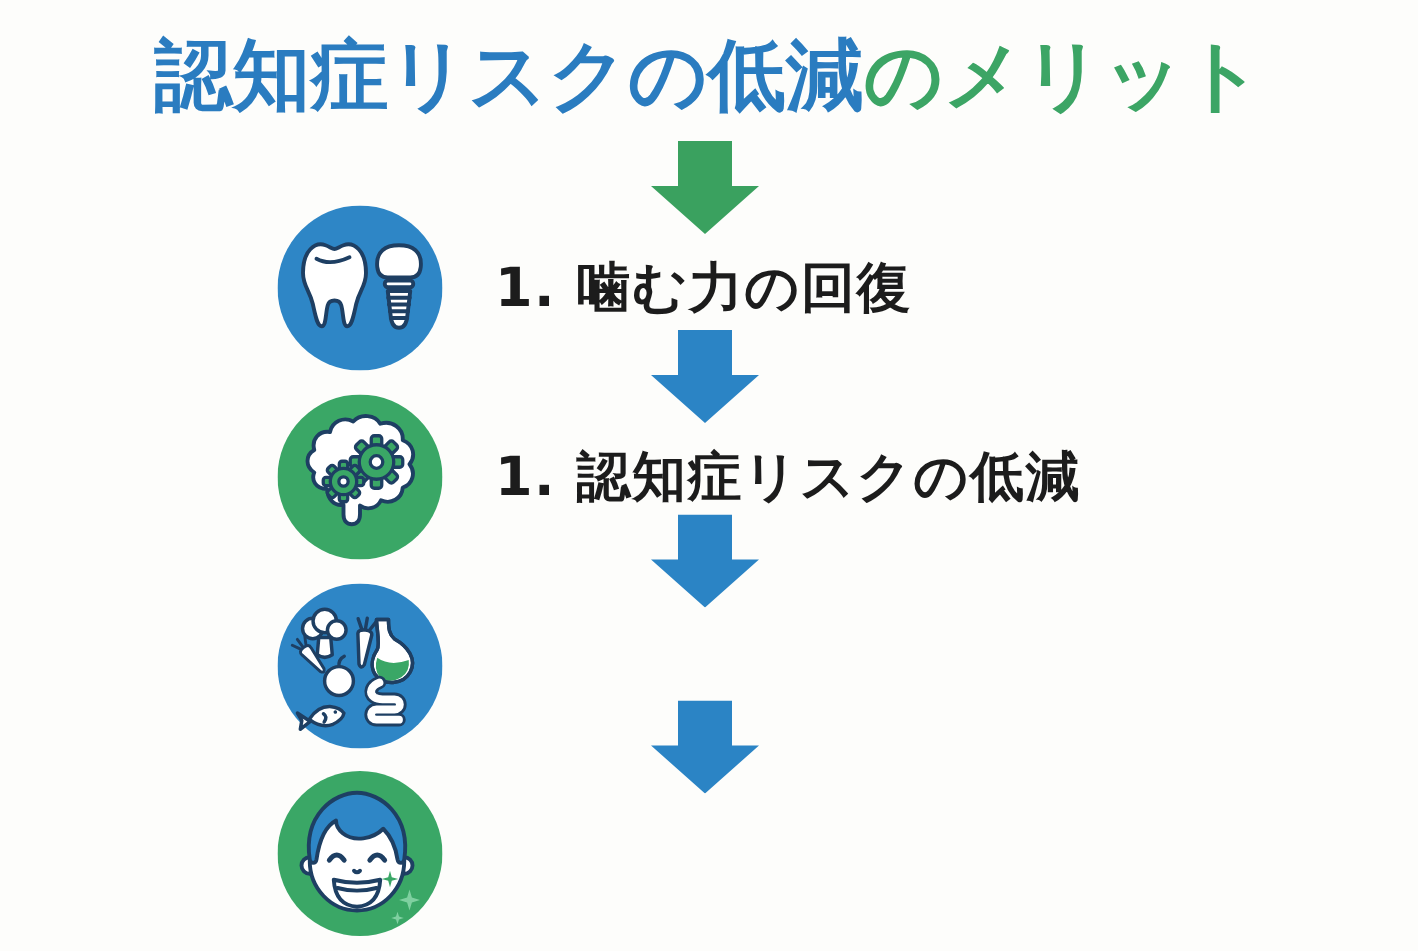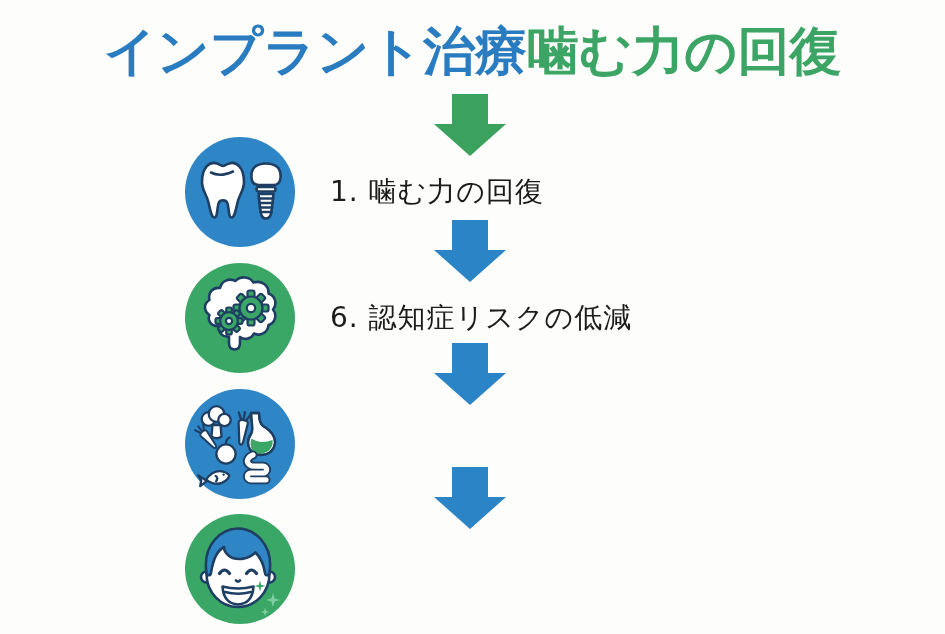--- a/index.html
+++ b/index.html
@@ -37,21 +37,21 @@
   .arrow svg{display:block;width:100%;height:100%;}
   .arrow.green polygon{fill:var(--arrow-green);}
   .arrow.blue polygon{fill:var(--arrow-blue);}
   .icon-circle{
     position:absolute;left:185px;width:110px;height:110px;
   }
   .icon-circle svg{display:block;width:100%;height:100%;}
   .row-label{
     position:absolute;left:330px;height:110px;
     display:flex;align-items:center;
-    font-size:28px;font-weight:400;color:var(--text);
+    font-size:36px;font-weight:700;color:var(--text);
     letter-spacing:1px;white-space:nowrap;
   }
   
   .line-art{fill:#ffffff;stroke:var(--outline);stroke-width:2.6;stroke-linejoin:round;stroke-linecap:round;}
   .line-art .no-fill{fill:none;}
   .bg-blue{fill:var(--circle-blue);}
   .bg-green{fill:var(--circle-green);}
   .gear rect,.gear .gear-body{fill:var(--circle-green);stroke:var(--outline);stroke-width:2.2;stroke-linejoin:round;}
   .gear .hole{fill:#ffffff;stroke:var(--outline);stroke-width:2.2;}
   .stomach-fill{fill:var(--circle-green);stroke:none;}
@@ -61,21 +61,21 @@
   .sparkle{fill:var(--sparkle-green);}
   .sparkle.on-face{fill:var(--circle-green);}
   .thick{stroke-width:3.2;}
 </style>
 </head>
 <body>
 
 <div id="page-root">
 
   <div class="title">
-    <span class="blue">インプラント治療</span><span class="green">噛む力の回復</span>
+    <span class="blue">認知症リスクの低減</span><span class="green">のメリット</span>
   </div>
 
   <div class="arrow green" style="top:94px">
     <svg viewBox="0 0 72 62">
         <polygon points="18,0 54,0 54,30 72,30 36,62 0,30 18,30"></polygon>
       </svg>
   </div>
 
   <div class="icon-circle" style="top:137px">
     <svg viewBox="0 0 110 110">
@@ -115,21 +115,21 @@
       <g class="gear" transform="translate(44,58)">
         <rect x="-2.8" y="-13.5" width="5.6" height="27" rx="1.8"></rect>
         <rect x="-2.8" y="-13.5" width="5.6" height="27" rx="1.8" transform="rotate(45)"></rect>
         <rect x="-2.8" y="-13.5" width="5.6" height="27" rx="1.8" transform="rotate(90)"></rect>
         <rect x="-2.8" y="-13.5" width="5.6" height="27" rx="1.8" transform="rotate(135)"></rect>
         <circle class="gear-body" r="8.8"></circle>
         <circle class="hole" r="3.1"></circle>
       </g>
     </svg>
   </div>
-  <div class="row-label" style="top:263px">6. 認知症リスクの低減</div>
+  <div class="row-label" style="top:263px">1. 認知症リスクの低減</div>
 
   <div class="arrow blue" style="top:343px">
     <svg viewBox="0 0 72 62">
         <polygon points="18,0 54,0 54,30 72,30 36,62 0,30 18,30"></polygon>
       </svg>
   </div>
 
   <div class="icon-circle" style="top:389px">
     <svg viewBox="0 0 110 110">
       <circle class="bg-blue" cx="55" cy="55" r="55"></circle>

